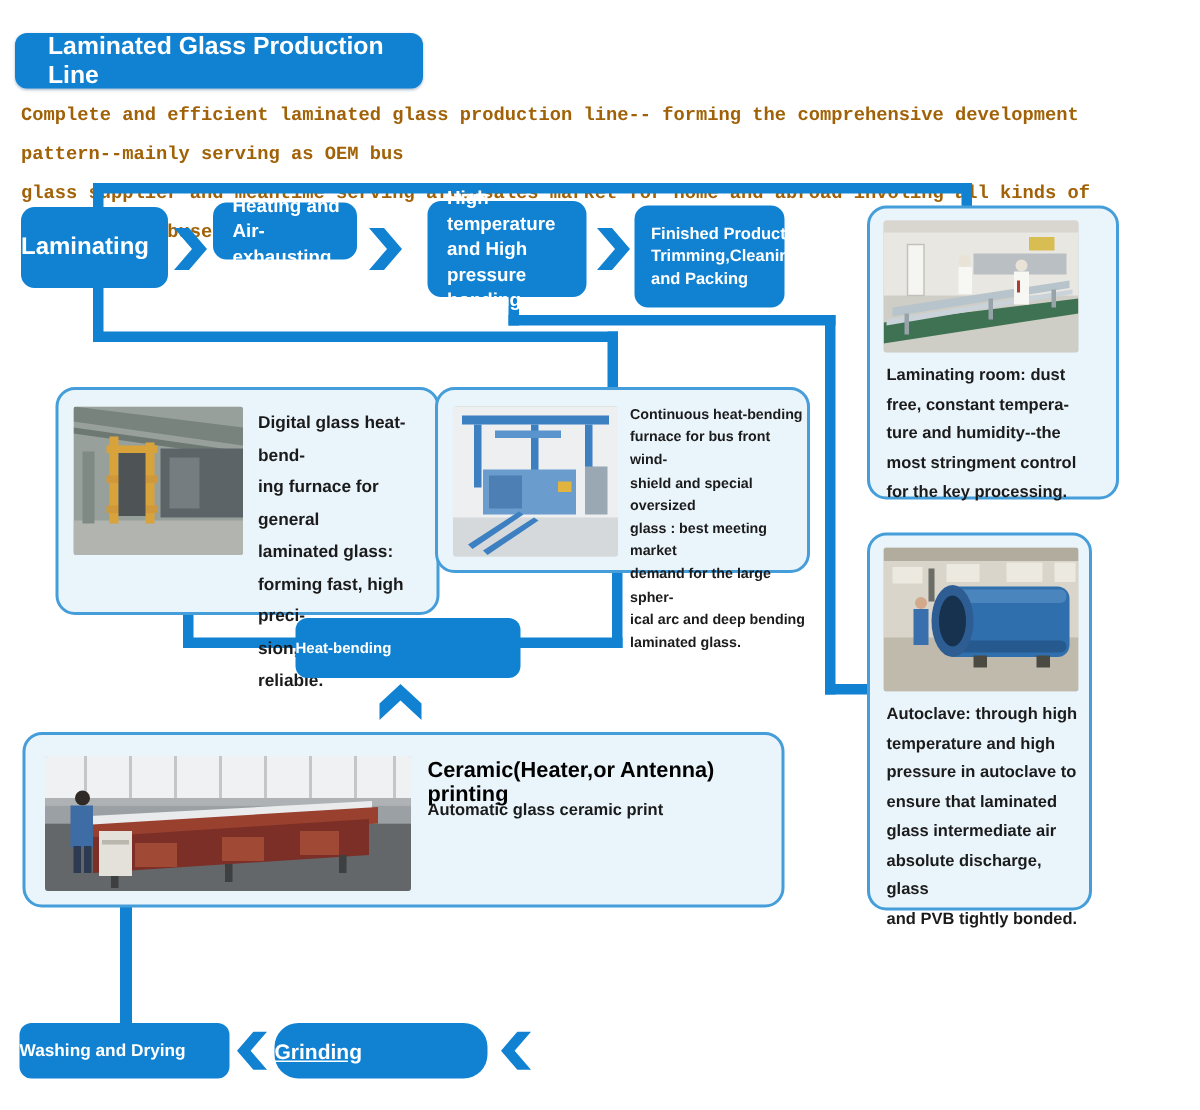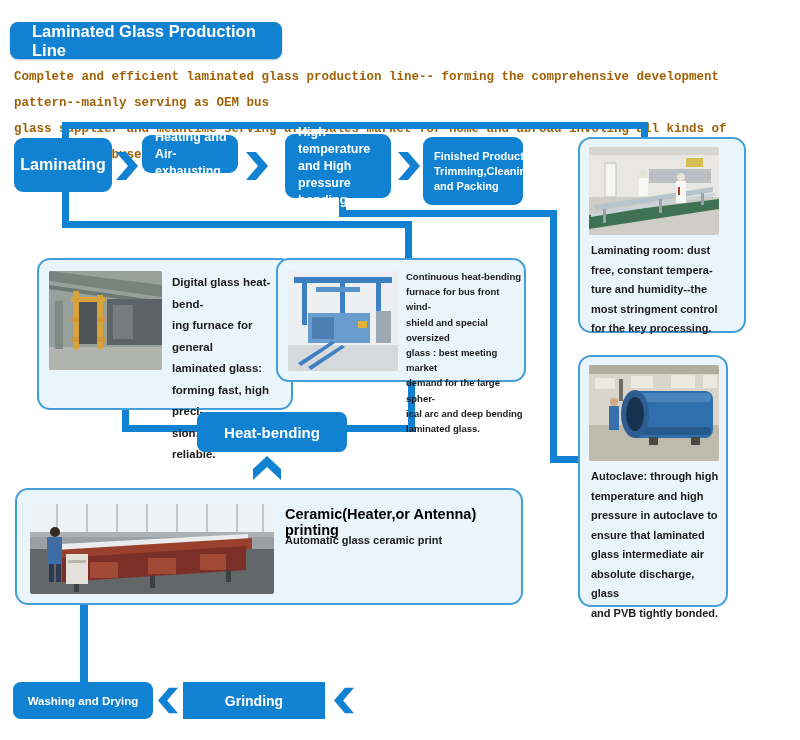--- a/index.html
+++ b/index.html
@@ -10,21 +10,21 @@
     --white:#ffffff;
   }
   *{margin:0;padding:0;box-sizing:border-box;}
   body{background:#ffffff;font-family:"Liberation Sans",sans-serif;}
   .stage{position:relative;width:800px;height:740px;background:#ffffff;overflow:hidden;}
   .preline{white-space:pre-line;}
   .bluebox{
     position:absolute;background:var(--primary);color:var(--white);
     border-radius:9px;font-weight:bold;display:flex;align-items:center;
   }
-  .bluebox.center{justify-content:center;text-align:center;}
+  .bluebox.center{text-align:center;}
   .bluebox .pad{padding-left:13px;}
   .conn{position:absolute;background:var(--primary);}
   .lightbox{
     position:absolute;background:var(--light_fill);
     border:2px solid var(--light_border);border-radius:13px;
   }
   .photo{position:absolute;overflow:hidden;border-radius:2px;background:#cfcfc9;}
   .photo svg{display:block;width:100%;height:100%;}
   .cap{position:absolute;color:var(--text_dark);font-weight:bold;}
   .chev{position:absolute;}
@@ -186,21 +186,21 @@
         <rect x="6" y="30" width="8" height="48" fill="#7f8a85"></rect>
       </svg>
     </div>
     <div class="cap preline" style="left:133px;top:12px;width:118px;font-size:11.5px;line-height:21.5px;">Digital glass heat-bend-
 ing furnace for general
 laminated glass:
 forming fast, high preci-
 sion, stable and reliable.</div>
   </div>
 
-  <div class="lightbox" style="left:276px;top:258px;width:250px;height:124px;">
+  <div class="lightbox" style="left:290px;top:258px;width:250px;height:124px;">
     <div class="photo" style="left:10px;top:11px;width:110px;height:100px;">
       <svg viewBox="0 0 110 100" preserveAspectRatio="none">
         <rect x="0" y="0" width="110" height="100" fill="#edeff0"></rect>
         <rect x="0" y="74" width="110" height="26" fill="#d6d9db"></rect>
         <rect x="6" y="6" width="98" height="6" fill="#3c80c2"></rect>
         <rect x="14" y="12" width="5" height="42" fill="#3c80c2"></rect>
         <rect x="52" y="12" width="5" height="38" fill="#3c80c2"></rect>
         <rect x="88" y="12" width="5" height="42" fill="#3c80c2"></rect>
         <rect x="28" y="16" width="44" height="5" fill="#5a94cc"></rect>
         <rect x="20" y="42" width="62" height="30" fill="#6b9cce"></rect>
@@ -213,21 +213,21 @@
     </div>
     <div class="cap preline" style="left:128px;top:9px;width:118px;font-size:9.5px;line-height:15.2px;">Continuous heat-bending
 furnace for bus front wind-
 shield  and special oversized
 glass : best meeting market
 demand for the large spher-
 ical arc and  deep bending
 laminated glass.</div>
   </div>
 
-  <div class="bluebox center" style="left:197px;top:412px;width:150px;height:40px;font-size:15px;border-radius:8px;">
+  <div class="bluebox center" style="left:197px;top:412px;width:150px;height:40px;font-size:10px;border-radius:8px;">
     <span>Heat-bending</span>
   </div>
   <div class="chev" style="left:252px;top:456px;width:30px;height:24px;">
     <svg viewBox="0 0 28 24">
         <polygon points="0,24 0,13 14,0 28,13 28,24 14,11" fill="#1182d2"></polygon>
       </svg>
   </div>
 
   <div class="lightbox" style="left:15px;top:488px;width:508px;height:117px;">
     <div class="photo" style="left:13px;top:14px;width:244px;height:90px;">
@@ -266,21 +266,21 @@
   </div>
 
   <div class="bluebox center" style="left:13px;top:682px;width:140px;height:37px;font-size:11.5px;border-radius:8px;">
     <span>Washing and Drying</span>
   </div>
   <div class="chev" style="left:158px;top:687px;width:20px;height:27px;">
     <svg viewBox="0 0 22 28">
         <polygon points="22,0 12,0 0,14 12,28 22,28 10,14" fill="#1182d2"></polygon>
       </svg>
   </div>
-  <div class="bluebox center" style="left:183px;top:682px;width:142px;height:37px;font-size:14px;border-radius:0;">
+  <div class="bluebox center" style="left:183px;top:682px;width:142px;height:37px;font-size:14px;border-radius:16px;text-decoration:underline;">
     <span>Grinding</span>
   </div>
   <div class="chev" style="left:334px;top:687px;width:20px;height:27px;">
     <svg viewBox="0 0 22 28">
         <polygon points="22,0 12,0 0,14 12,28 22,28 10,14" fill="#1182d2"></polygon>
       </svg>
   </div>
 
 </div>
 

